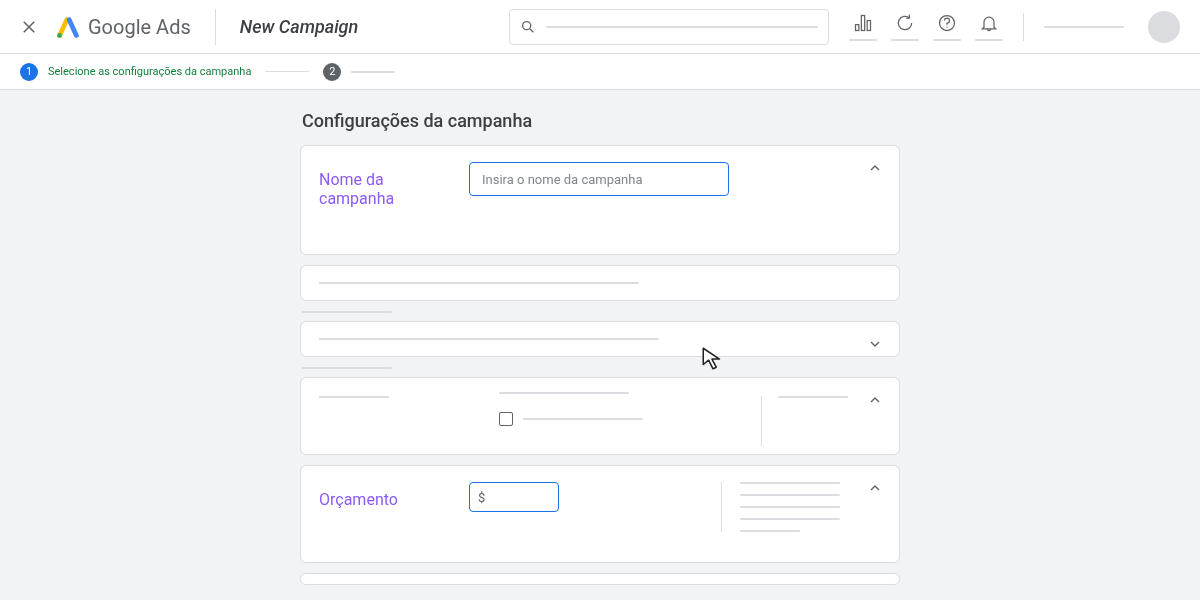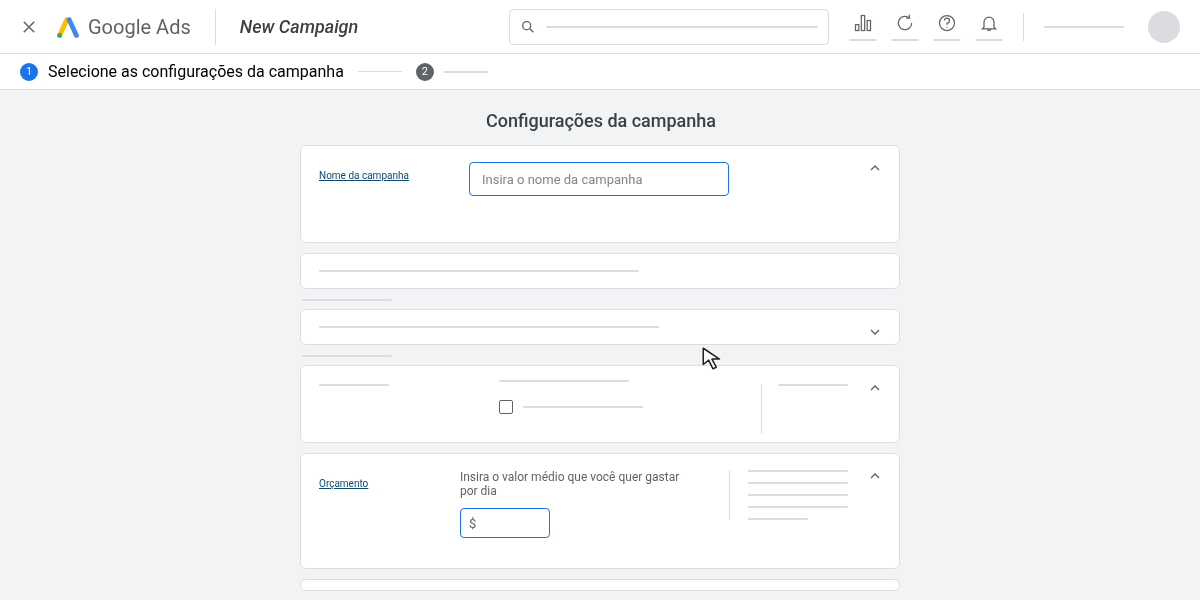--- a/index.html
+++ b/index.html
@@ -119,21 +119,21 @@
       height: 18px;
       border-radius: 50%;
       display: flex;
       align-items: center;
       justify-content: center;
       font-size: 11px;
       color: #fff;
     }
     .step-badge.active { background: #1a73e8; }
     .step-badge.inactive { background: #5f6368; }
-    .step-label { font-size: 16px; color: #000000; }
+    .step-label { font-size: 11px; color: #15803d; }
     .step-conn {
       width: 44px;
       height: 1px;
       background: #dadce0;
       margin: 0 4px;
     }
     .step2-skel {
       width: 44px;
       height: 2px;
       background: #dadce0;
@@ -147,21 +147,20 @@
       height: calc(100% - 90px);
       overflow-y: auto;
     }
     .content-inner { width: 600px; }
     .section-title {
       font-size: 18px;
       color: #3c4043;
       font-weight: 500;
       margin-bottom: 14px;
       margin-left: 2px;
-      text-align: center;
     }
     .card {
       background: #fff;
       border: 1px solid #dadce0;
       border-radius: 6px;
       margin-bottom: 10px;
       position: relative;
     }
     .card-chevron {
       position: absolute;
@@ -170,25 +169,24 @@
       cursor: pointer;
     }
     .card-chevron svg { width: 16px; height: 16px; fill: #5f6368; }
     .card-row {
       display: flex;
       padding: 16px 18px;
       gap: 30px;
       align-items: flex-start;
     }
     .card-label {
-      font-size: 10px;
-      color: #0c4a6e;
+      font-size: 16px;
+      color: #8b5cf6;
       width: 120px;
       padding-top: 8px;
-      text-decoration: underline;
     }
     .text-input {
       border: 1px solid #1a73e8;
       border-radius: 4px;
       height: 28px;
       padding: 16px 12px;
       font-size: 13px;
       outline: none;
       width: 260px;
     }
@@ -416,21 +414,20 @@
 
     <div class="card budget-card">
       <div class="card-chevron">
         <svg viewBox="0 0 24 24">
             <path d="M6 15 L12 9 L18 15" stroke="#5f6368" stroke-width="2" fill="none"></path>
           </svg>
       </div>
       <div class="card-row">
         <div class="card-label">Orçamento</div>
         <div class="budget-mid">
-          <div class="budget-desc">Insira o valor médio que você quer gastar por dia</div>
           <div class="budget-input">
             <span>$</span>
           </div>
         </div>
         <div class="budget-right">
           <div class="skel" style="width:100px"></div>
           <div class="skel" style="width:100px"></div>
           <div class="skel" style="width:100px"></div>
           <div class="skel" style="width:100px"></div>
           <div class="skel" style="width:60px"></div>

